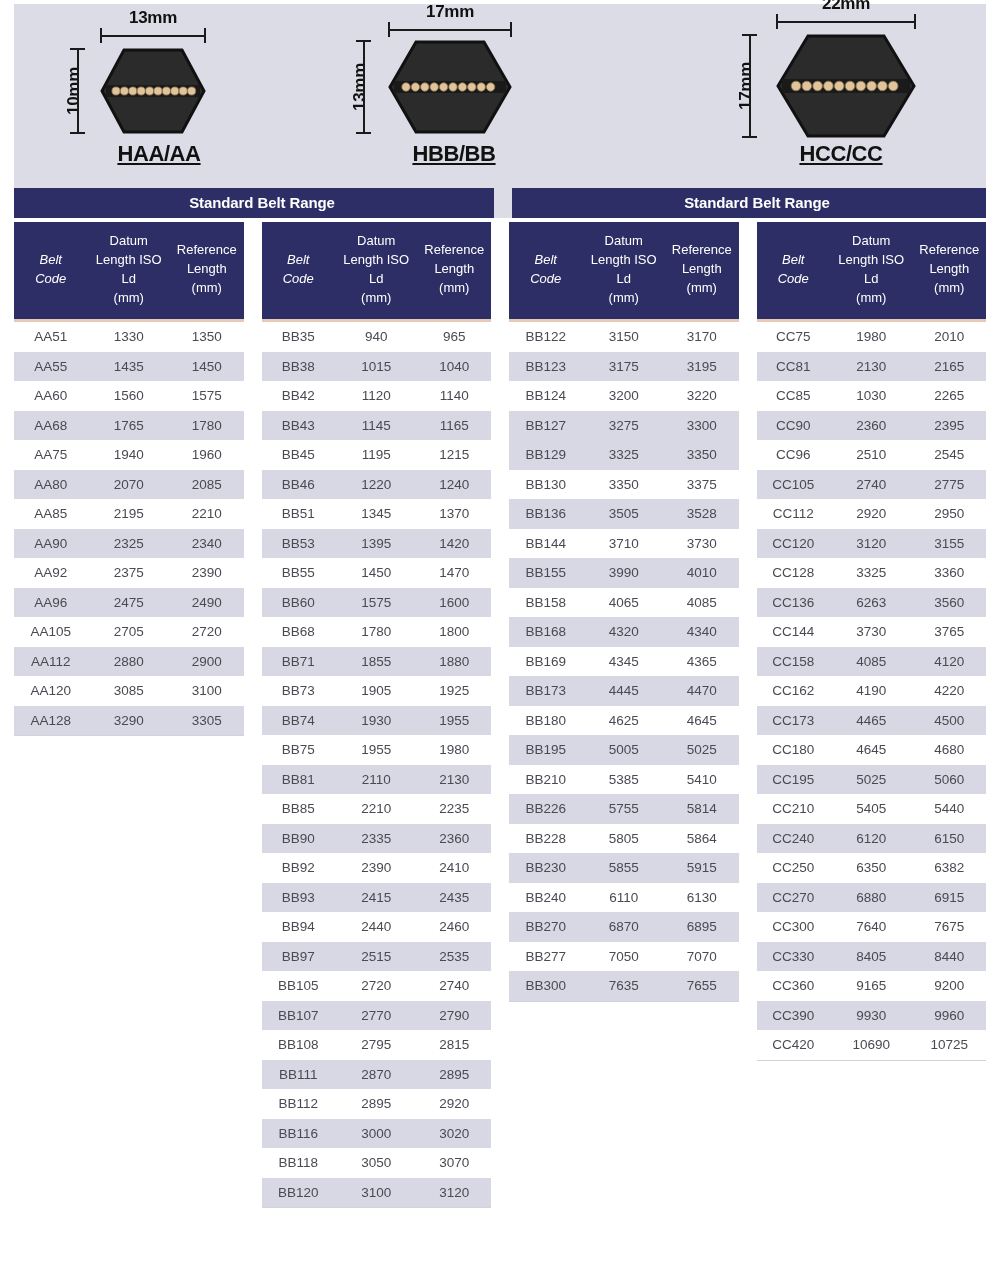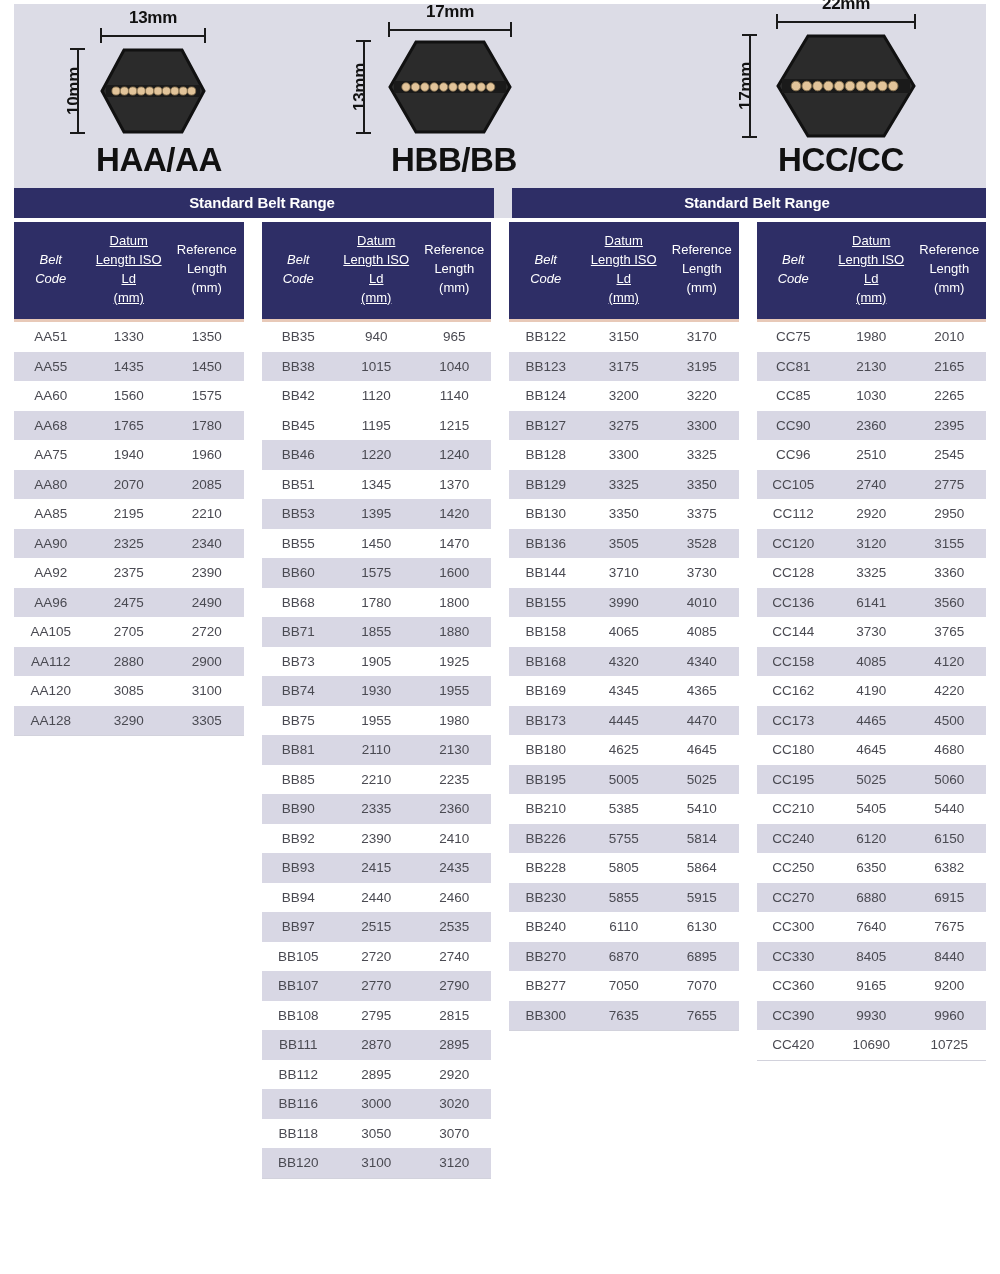--- a/index.html
+++ b/index.html
@@ -46,21 +46,21 @@
     transform:translateY(-50%) rotate(-90deg);
     text-align:center;
     font-size:17px;font-weight:bold;color:#111;letter-spacing:-.3px;
   }
 
   .belt-svg{position:absolute;}
 
   .fig-caption{
     position:absolute;left:0;right:0;top:137px;
     text-align:center;
-    font-size:33px;font-weight:bold;color:#111;letter-spacing:-.4px;
+    font-size:22px;font-weight:bold;color:#111;letter-spacing:-.4px;text-decoration:underline;
   }
 
   
   .tables{
     position:absolute;left:14px;top:188px;width:972px;
   }
   .band-row{display:flex;gap:18px;}
   .band{
     background:#2e2e66;color:#fff;
     font-size:15px;font-weight:bold;text-align:center;
@@ -77,21 +77,21 @@
   table{border-collapse:collapse;width:100%;table-layout:fixed;}
   thead th{
     background:#2e2e66;color:#ffffff;
     font-size:13px;font-weight:normal;
     padding:10px 0 12px 0;
     line-height:1.45;
     vertical-align:middle;
     border-bottom:3px solid #e8c9b8;
   }
   thead th.c1{width:32%;font-style:italic;}
-  thead th.c2{width:36%;text-decoration:underline;}
+  thead th.c2{width:36%;}
   thead th.c3{width:32%;}
 
   tbody td{
     font-size:13.5px;color:#4a4a52;
     text-align:center;
     padding:8px 0 8px 0;
     line-height:1;
     border:none;
   }
   tbody tr.alt td{background:#d8d7e4;}
@@ -341,20 +341,25 @@
               <tr class="alt">
                 <td>BB38</td>
                 <td>1015</td>
                 <td>1040</td>
               </tr>
               <tr>
                 <td>BB42</td>
                 <td>1120</td>
                 <td>1140</td>
               </tr>
+              <tr class="alt">
+                <td>BB43</td>
+                <td>1145</td>
+                <td>1165</td>
+              </tr>
               <tr>
                 <td>BB45</td>
                 <td>1195</td>
                 <td>1215</td>
               </tr>
               <tr class="alt">
                 <td>BB46</td>
                 <td>1220</td>
                 <td>1240</td>
               </tr>
@@ -516,25 +521,20 @@
               <tr>
                 <td>BB124</td>
                 <td>3200</td>
                 <td>3220</td>
               </tr>
               <tr class="alt">
                 <td>BB127</td>
                 <td>3275</td>
                 <td>3300</td>
               </tr>
-              <tr>
-                <td>BB128</td>
-                <td>3300</td>
-                <td>3325</td>
-              </tr>
               <tr class="alt">
                 <td>BB129</td>
                 <td>3325</td>
                 <td>3350</td>
               </tr>
               <tr>
                 <td>BB130</td>
                 <td>3350</td>
                 <td>3375</td>
               </tr>
@@ -688,21 +688,21 @@
                 <td>3120</td>
                 <td>3155</td>
               </tr>
               <tr>
                 <td>CC128</td>
                 <td>3325</td>
                 <td>3360</td>
               </tr>
               <tr class="alt">
                 <td>CC136</td>
-                <td>6141</td>
+                <td>6263</td>
                 <td>3560</td>
               </tr>
               <tr>
                 <td>CC144</td>
                 <td>3730</td>
                 <td>3765</td>
               </tr>
               <tr class="alt">
                 <td>CC158</td>
                 <td>4085</td>

